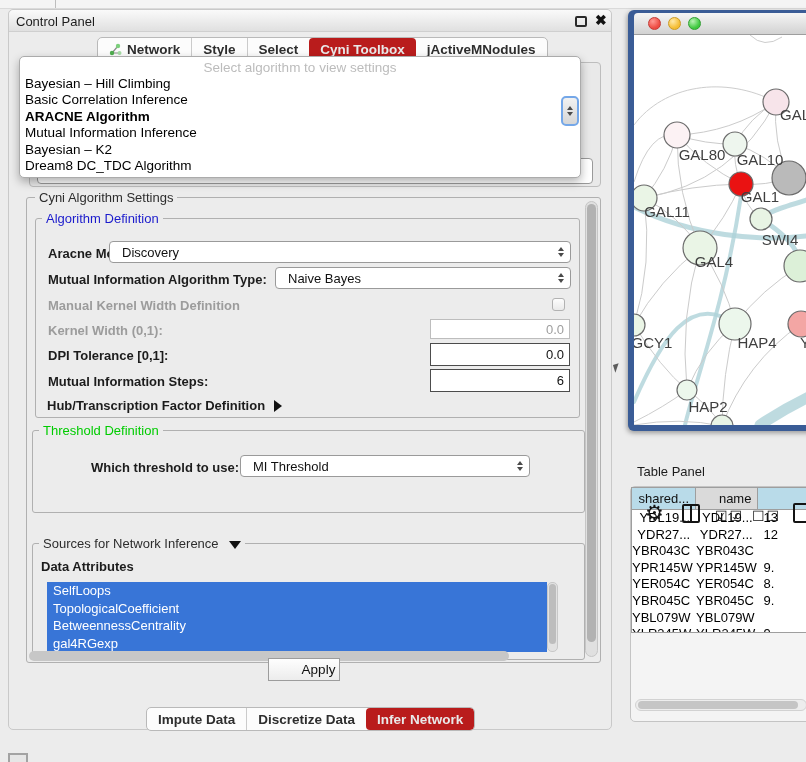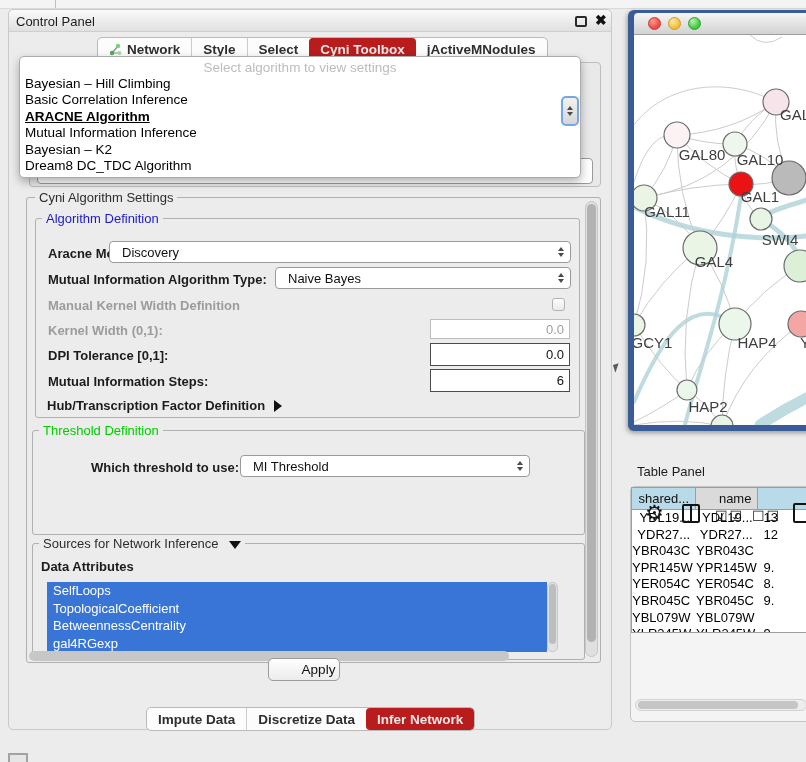--- a/index.html
+++ b/index.html
@@ -43,21 +43,21 @@
     line-height:24px; padding-left:10px; white-space:nowrap; overflow:hidden; }
   .focus-stepper { left:552px; top:86px; width:18px; height:30px; border:2px solid #74a7e8;
     border-radius:5px; background:linear-gradient(#f2f2f2,#d6d6d6); z-index:60;
     display:flex; flex-direction:column; align-items:center; justify-content:center; }
 
   
   .algo-popup { left:10px; top:46px; width:562px; background:#fff; border:1px solid #ababab;
     border-radius:5px; box-shadow:0 4px 10px rgba(0,0,0,0.3); z-index:40; padding:2px 0 3px 0; }
   .pop-prompt { text-align:center; color:#bcbcbc; font-size:13.5px; line-height:17px; }
   .pop-item { font-size:13.5px; color:#000; line-height:16.4px; padding-left:5px; white-space:nowrap; }
-  .pop-item.selected { font-weight:bold;text-decoration:underline; }
+  .pop-item.selected { font-weight:bold; }
 
   
   .groupbox { position:absolute; border:1px solid #b0b0b0; border-radius:3px; }
   .legend { position:absolute; top:-8px; background:#ececec; padding:0 4px; font-size:13px; color:#2d2d2d; white-space:nowrap; }
   .legend.blue { color:#1a1acc; }
   .legend.green { color:#00cc00; }
 
   .settings-group { left:17px; top:187px; width:575px; height:466px; }
 
   .vscroll-track { left:558px; top:3px; width:13px; height:456px; background:#e0e0e0;
@@ -77,32 +77,32 @@
   .tfield { position:absolute; background:#fff; border:1px solid #4c4c4c; font-size:13px; color:#111;
     text-align:right; padding:0 5px; display:flex; align-items:center; justify-content:flex-end; }
   .tfield.dim { border:1px solid #bdbdbd; color:#9e9e9e; }
   .checkbox { position:absolute; width:13px; height:13px; border:1px solid #b2b2b2; border-radius:3px;
     background:linear-gradient(#fdfdfd,#eaeaea); }
 
   .hub-row { left:20px; top:200px; position:absolute; font-size:13px; font-weight:bold; color:#1c1c1c; display:flex; align-items:center; }
   .arrow-right { width:0; height:0; border-top:6px solid transparent; border-bottom:6px solid transparent; border-left:8px solid #111; margin-left:9px; }
   .arrow-down { display:inline-block; width:0; height:0; border-left:6px solid transparent; border-right:6px solid transparent; border-top:8px solid #111; margin-left:7px; vertical-align:middle; }
 
-  .threshold-group { left:5px; top:232px; width:553px; height:105px; }
+  .threshold-group { left:5px; top:232px; width:553px; height:83px; }
   .mithresh-group { left:10px; top:55px; width:535px; height:46px; }
   .sources-group { left:5px; top:345px; width:553px; height:117px; }
 
   .attr-list { position:absolute; left:14px; top:38px; width:500px; height:70px; background:#fff; overflow:hidden; }
   .attr-item { height:17.5px; line-height:17.5px; font-size:13px; color:#fff; background:#3875d7; padding-left:6px; }
   .list-vscroll { position:absolute; left:514px; top:38px; width:11px; height:70px; background:#e2e2e2; border:1px solid #c8c8c8; border-radius:5px; }
   .list-vthumb { position:absolute; left:1px; top:1px; width:7px; height:60px; background:#bdbdbd; border-radius:4px; }
 
   .hscroll-thumb { left:2px; top:453px; width:480px; height:10px; background:#c7c7c7; border-radius:5px; }
 
-  .apply-btn { left:259px; top:648px; width:72px; height:23px; border:1px solid #9c9c9c; border-radius:5px;
+  .apply-btn { left:259px; top:648px; width:72px; height:23px; border:1px solid #9c9c9c; border-radius:0;
     background:linear-gradient(#fefefe,#ececec); font-size:13.5px; color:#111;
     display:flex; align-items:center; justify-content:center;padding-left:29px; }
 
   
   .net-window { left:628px; top:10px; width:185px; height:421px; background:#3a5c96;
     border-radius:6px 0 0 6px; box-shadow:-1px 2px 5px rgba(0,0,0,0.35); }
   .net-titlebar { left:6px; top:3px; width:179px; height:22px;
     background:linear-gradient(#f5f5f5,#d2d2d2); border-bottom:1px solid #9e9e9e; border-radius:4px 0 0 0; }
   .traffic { position:absolute; top:4px; width:13px; height:13px; border-radius:50%; }
   .t-red { left:14px; background:radial-gradient(circle at 35% 30%, #ff9a93, #ee4b42 65%); border:1px solid #c33a34; }

